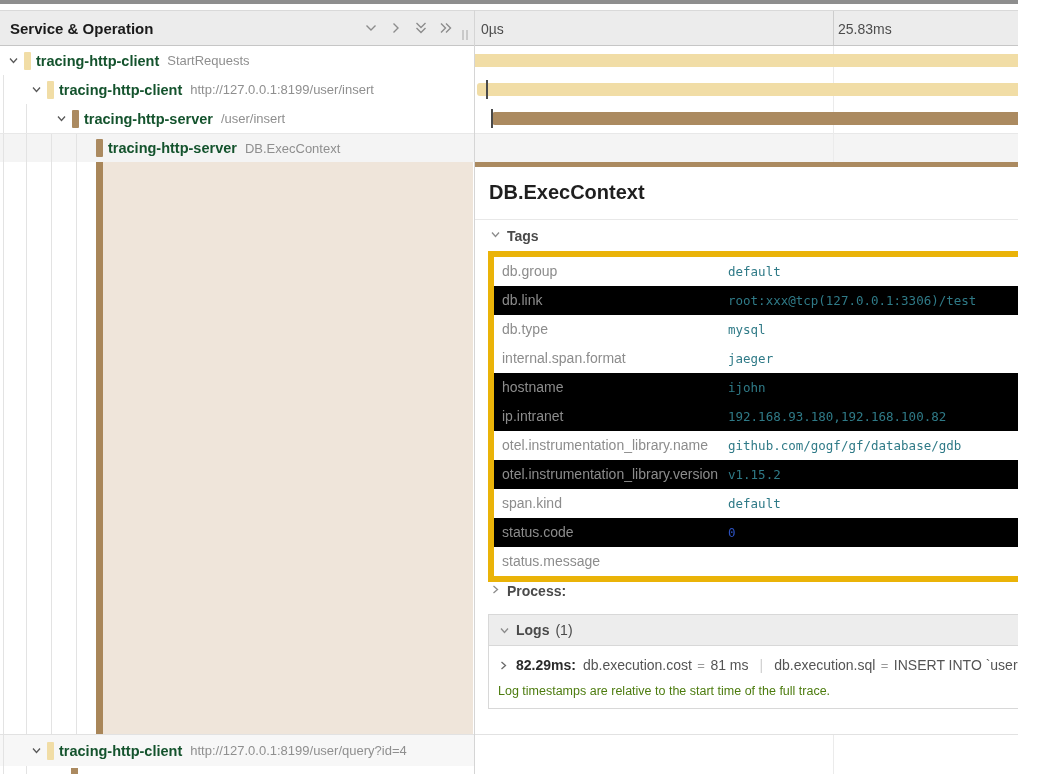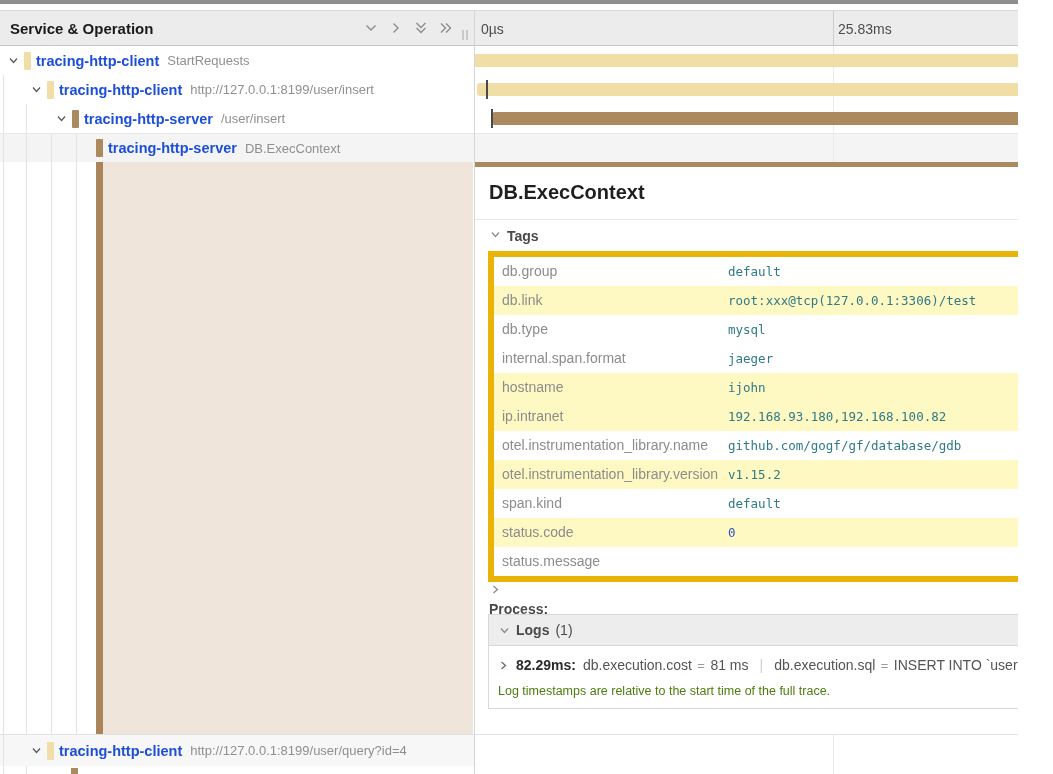--- a/index.html
+++ b/index.html
@@ -34,21 +34,21 @@
   .gridline { position:absolute; left:833px; top:0; bottom:0; border-left:1px solid #ebebeb; z-index:1; }
   .row { position:relative; width:1053px; height:29px; }
   .row-left { position:absolute; left:0; top:0; width:474px; height:100%;
     display:flex; align-items:center; white-space:nowrap; overflow:hidden; cursor:pointer; }
   .row-right { position:absolute; left:475px; top:0; right:0; height:100%; }
   .guide { position:absolute; top:0; bottom:0; width:1px; background:#e3e3e3; }
   .g1{left:3px;} .g2{left:26px;} .g3{left:51px;} .g4{left:76px;}
   .tchev { width:14px; height:14px; flex:0 0 14px; display:inline-flex; align-items:center; justify-content:center; cursor:pointer; }
   .band { flex:0 0 7px; width:7px; height:18px; border-radius:1px; margin:0 5px 0 4px; }
   .band-cream { background:#f1dda6; } .band-brown { background:#ab8a60; }
-  .svc { font-size:14.5px; font-weight:bold; color:#1d4ed8; margin-right:8px; }
+  .svc { font-size:14.5px; font-weight:bold; color:#14532d; margin-right:8px; }
   .op  { font-size:13px; color:#8f8f8f; }
   .r1 .tchev{margin-left:6px;} .r2 .tchev{margin-left:29px;} .r3 .tchev{margin-left:54px;}
   .r4 .band{margin-left:96px;} .r5 .tchev{margin-left:29px;}
   .r4, .r4 .row-right { background:#f4f4f4; }
   .r4 { border-top:1px solid #e8e8e8; }
   .r5 .row-left { background:#f7f7f7; }
   .bar { position:absolute; top:8px; height:13px; border-radius:3px; right:-2px; z-index:2; }
   .bar-cream { background:#f1dda6; } .bar-brown { background:#ab8a60; }
   .b1 { left:0; border-radius:0 3px 3px 0; } .b2 { left:2px; } .b3 { left:17px; }
   .bar-tick { position:absolute; top:5px; width:2px; height:19px; background:#4a4a4a; z-index:3; }
@@ -58,27 +58,27 @@
   .detail-region { position:absolute; top:162px; left:0; width:1053px; height:572px; }
   .detail-left { position:absolute; left:0; top:0; width:474px; height:100%; background:#fff; }
   .detail-strip { position:absolute; left:96px; top:0; bottom:0; width:7px; background:#a98659; }
   .detail-beige { position:absolute; left:103px; top:0; bottom:0; right:1px; background:#efe5da; }
   .detail-right { position:absolute; left:475px; top:0; right:0; height:100%; background:#fff; }
   .span-bar-full { position:absolute; left:0; right:0; top:0; height:5px; background:#ab8a60; cursor:pointer; }
   .panel { position:absolute; left:0; right:0; top:5px; bottom:0; }
   .detail-title { position:absolute; left:14px; top:14px; font-size:20px; font-weight:bold; color:#1f1f1f; }
   .title-divider { position:absolute; left:0; right:0; top:52px; border-top:1px solid #e8e8e8; }
   .accordion { position:absolute; left:14px; right:0; display:flex; align-items:flex-start; gap:6px; cursor:pointer; }
-  .acc-tags { top:61px; } .acc-process { top:416px;flex-direction:column; }
+  .acc-tags { top:61px; } .acc-process { top:416px; }
   .acc-label { font-size:14px; font-weight:bold; color:#4a4a4a; }
   .achev { width:12px; height:12px; display:inline-flex; align-items:center; justify-content:center; }
 
   .tag-table { position:absolute; left:13px; right:0; top:84px; border:6px solid #eab308; background:#fff; }
   .tag-row { display:flex; height:29px; line-height:29px; overflow:hidden; }
-  .tag-row.alt { background:#fef9c3; }
+  .tag-row.alt { background:#000000; }
   .tag-key { flex:0 0 234px; padding-left:8px; font-size:14px; color:#8c8c8c;
     white-space:nowrap; overflow:hidden; }
   .tag-value { flex:1; font-family:"DejaVu Sans Mono","Liberation Mono",monospace;
     font-size:12.5px; color:#2f7a87; white-space:nowrap; overflow:hidden; }
   .tag-row.num .tag-value { color:#2b50bf; }
 
   .logs-card { position:absolute; left:13px; right:0; top:447px; border:1px solid #d8d8d8; background:#fff; }
   .logs-header { display:flex; align-items:center; gap:6px; height:31px; background:#ededed;
     border-bottom:1px solid #d8d8d8; padding-left:9px; cursor:pointer; }
   .logs-label { font-size:14px; font-weight:bold; color:#4a4a4a; }

